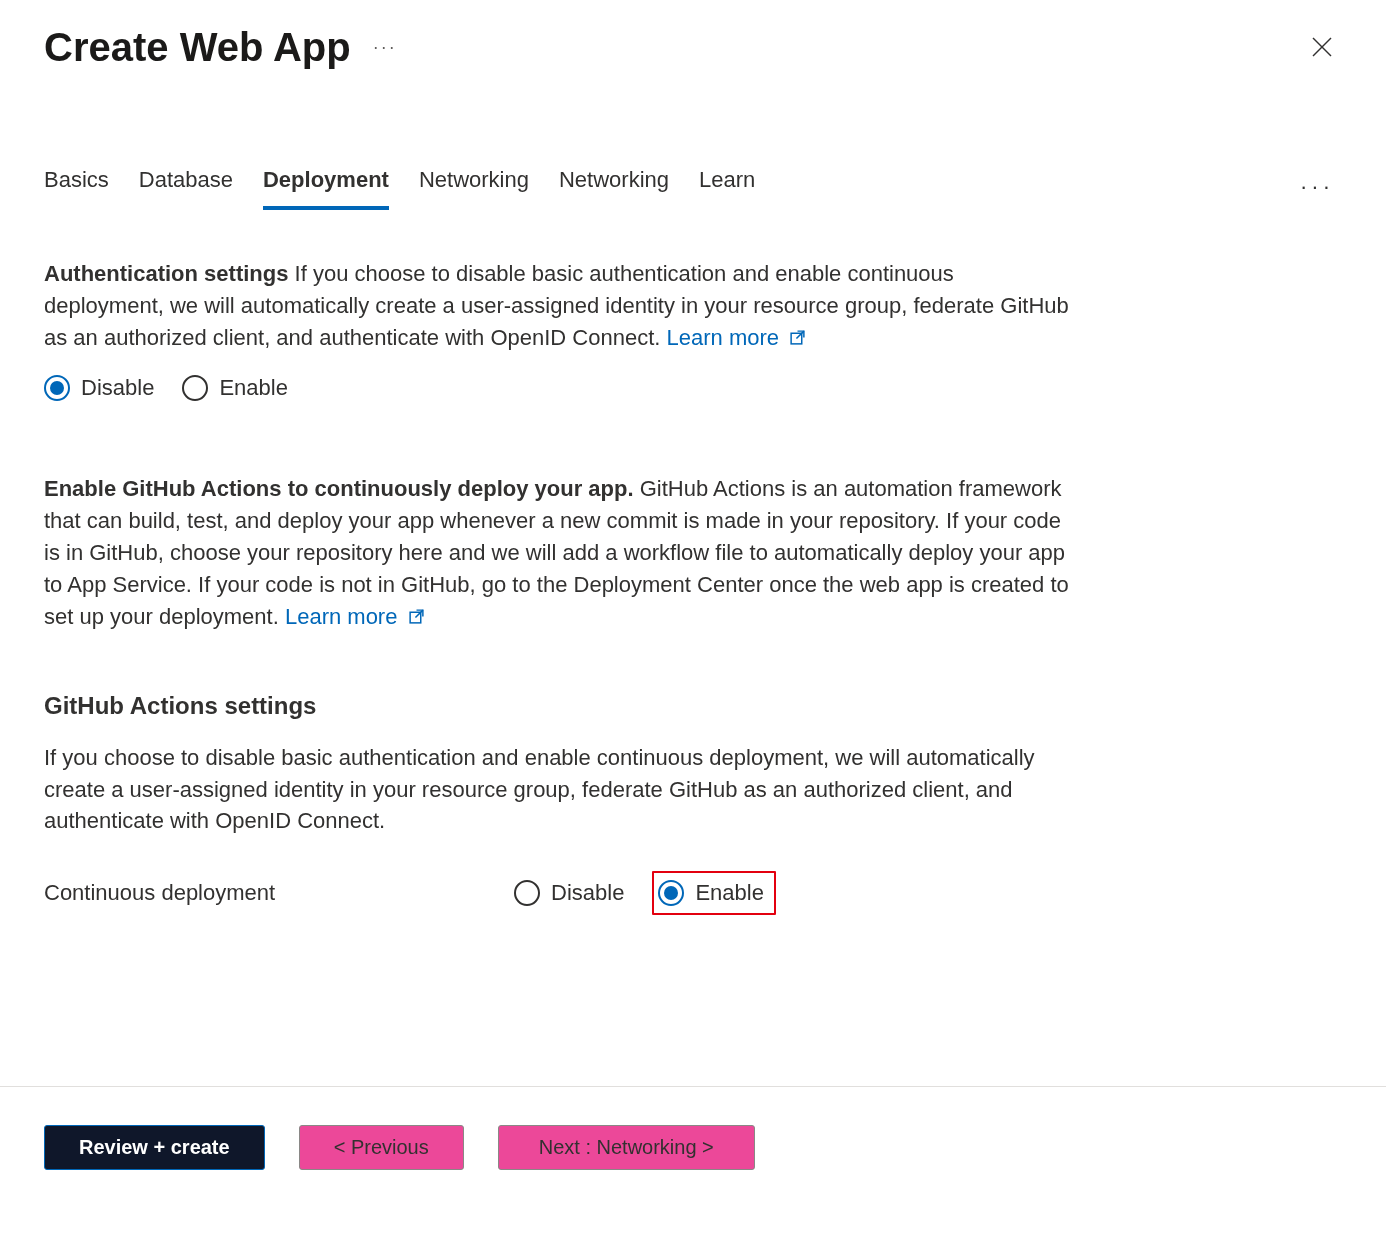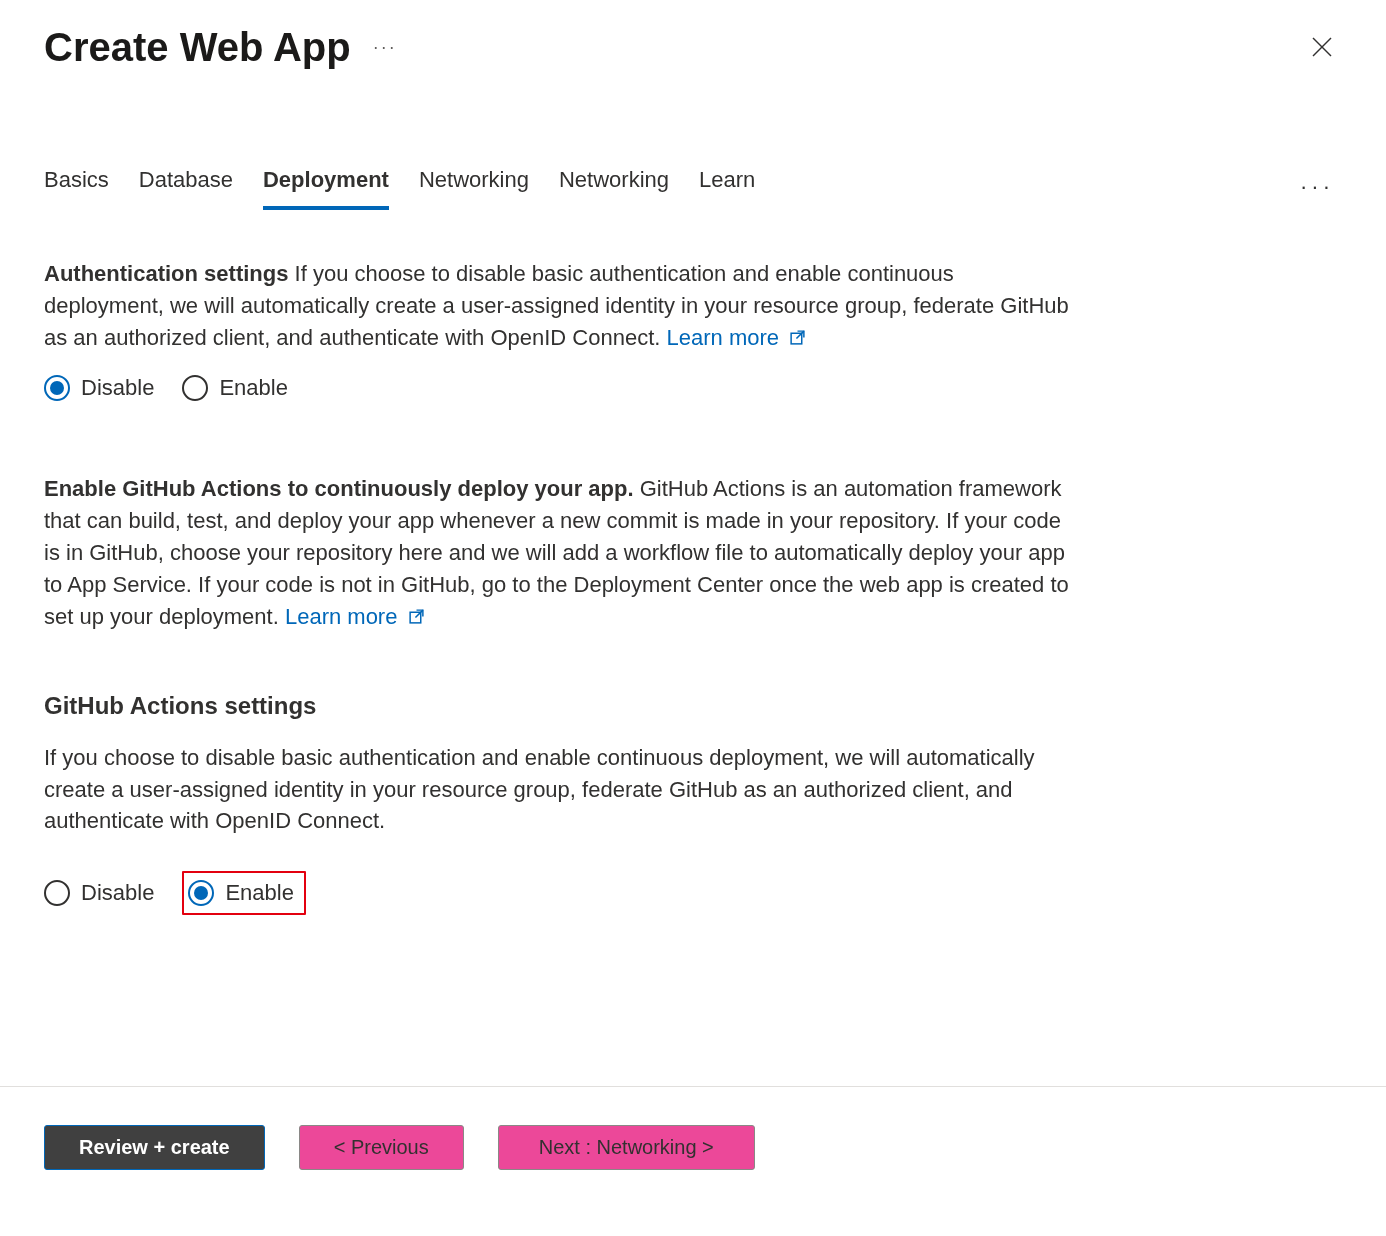--- a/index.html
+++ b/index.html
@@ -176,21 +176,21 @@
       align-items: center;
     }
     .btn {
       font-size: 20px;
       padding: 10px 34px;
       border-radius: 3px;
       cursor: pointer;
       font-family: inherit;
     }
     .btn-primary {
-      background: #404040;
+      background: #0f172a;
       color: #fff;
       border: 1px solid #0067b8;
       font-weight: 600;
     }
     .btn-secondary {
       background: #ec4899;
       color: #323130;
       border: 1px solid #8a8886;
     }
     .btn-wide {
@@ -272,20 +272,21 @@
       </a>
     </p>
 
     <div style="height:38px"></div>
 
     <h3 class="sub-heading">GitHub Actions settings</h3>
 
     <p class="section-para">If you choose to disable basic authentication and enable continuous deployment, we will automatically create a user-assigned identity in your resource group, federate GitHub as an authorized client, and authenticate with OpenID Connect.</p>
 
     <div class="field-row" style="margin-top:34px">
+      <div class="field-label">Continuous deployment</div>
       <div class="radio-group">
         <div class="radio-option">
           <span class="radio"></span>
           <span class="radio-text">Disable</span>
         </div>
         <div class="radio-option highlighted">
           <span class="radio checked">
               <span class="radio-dot"></span>
             </span>
           <span class="radio-text">Enable</span>

